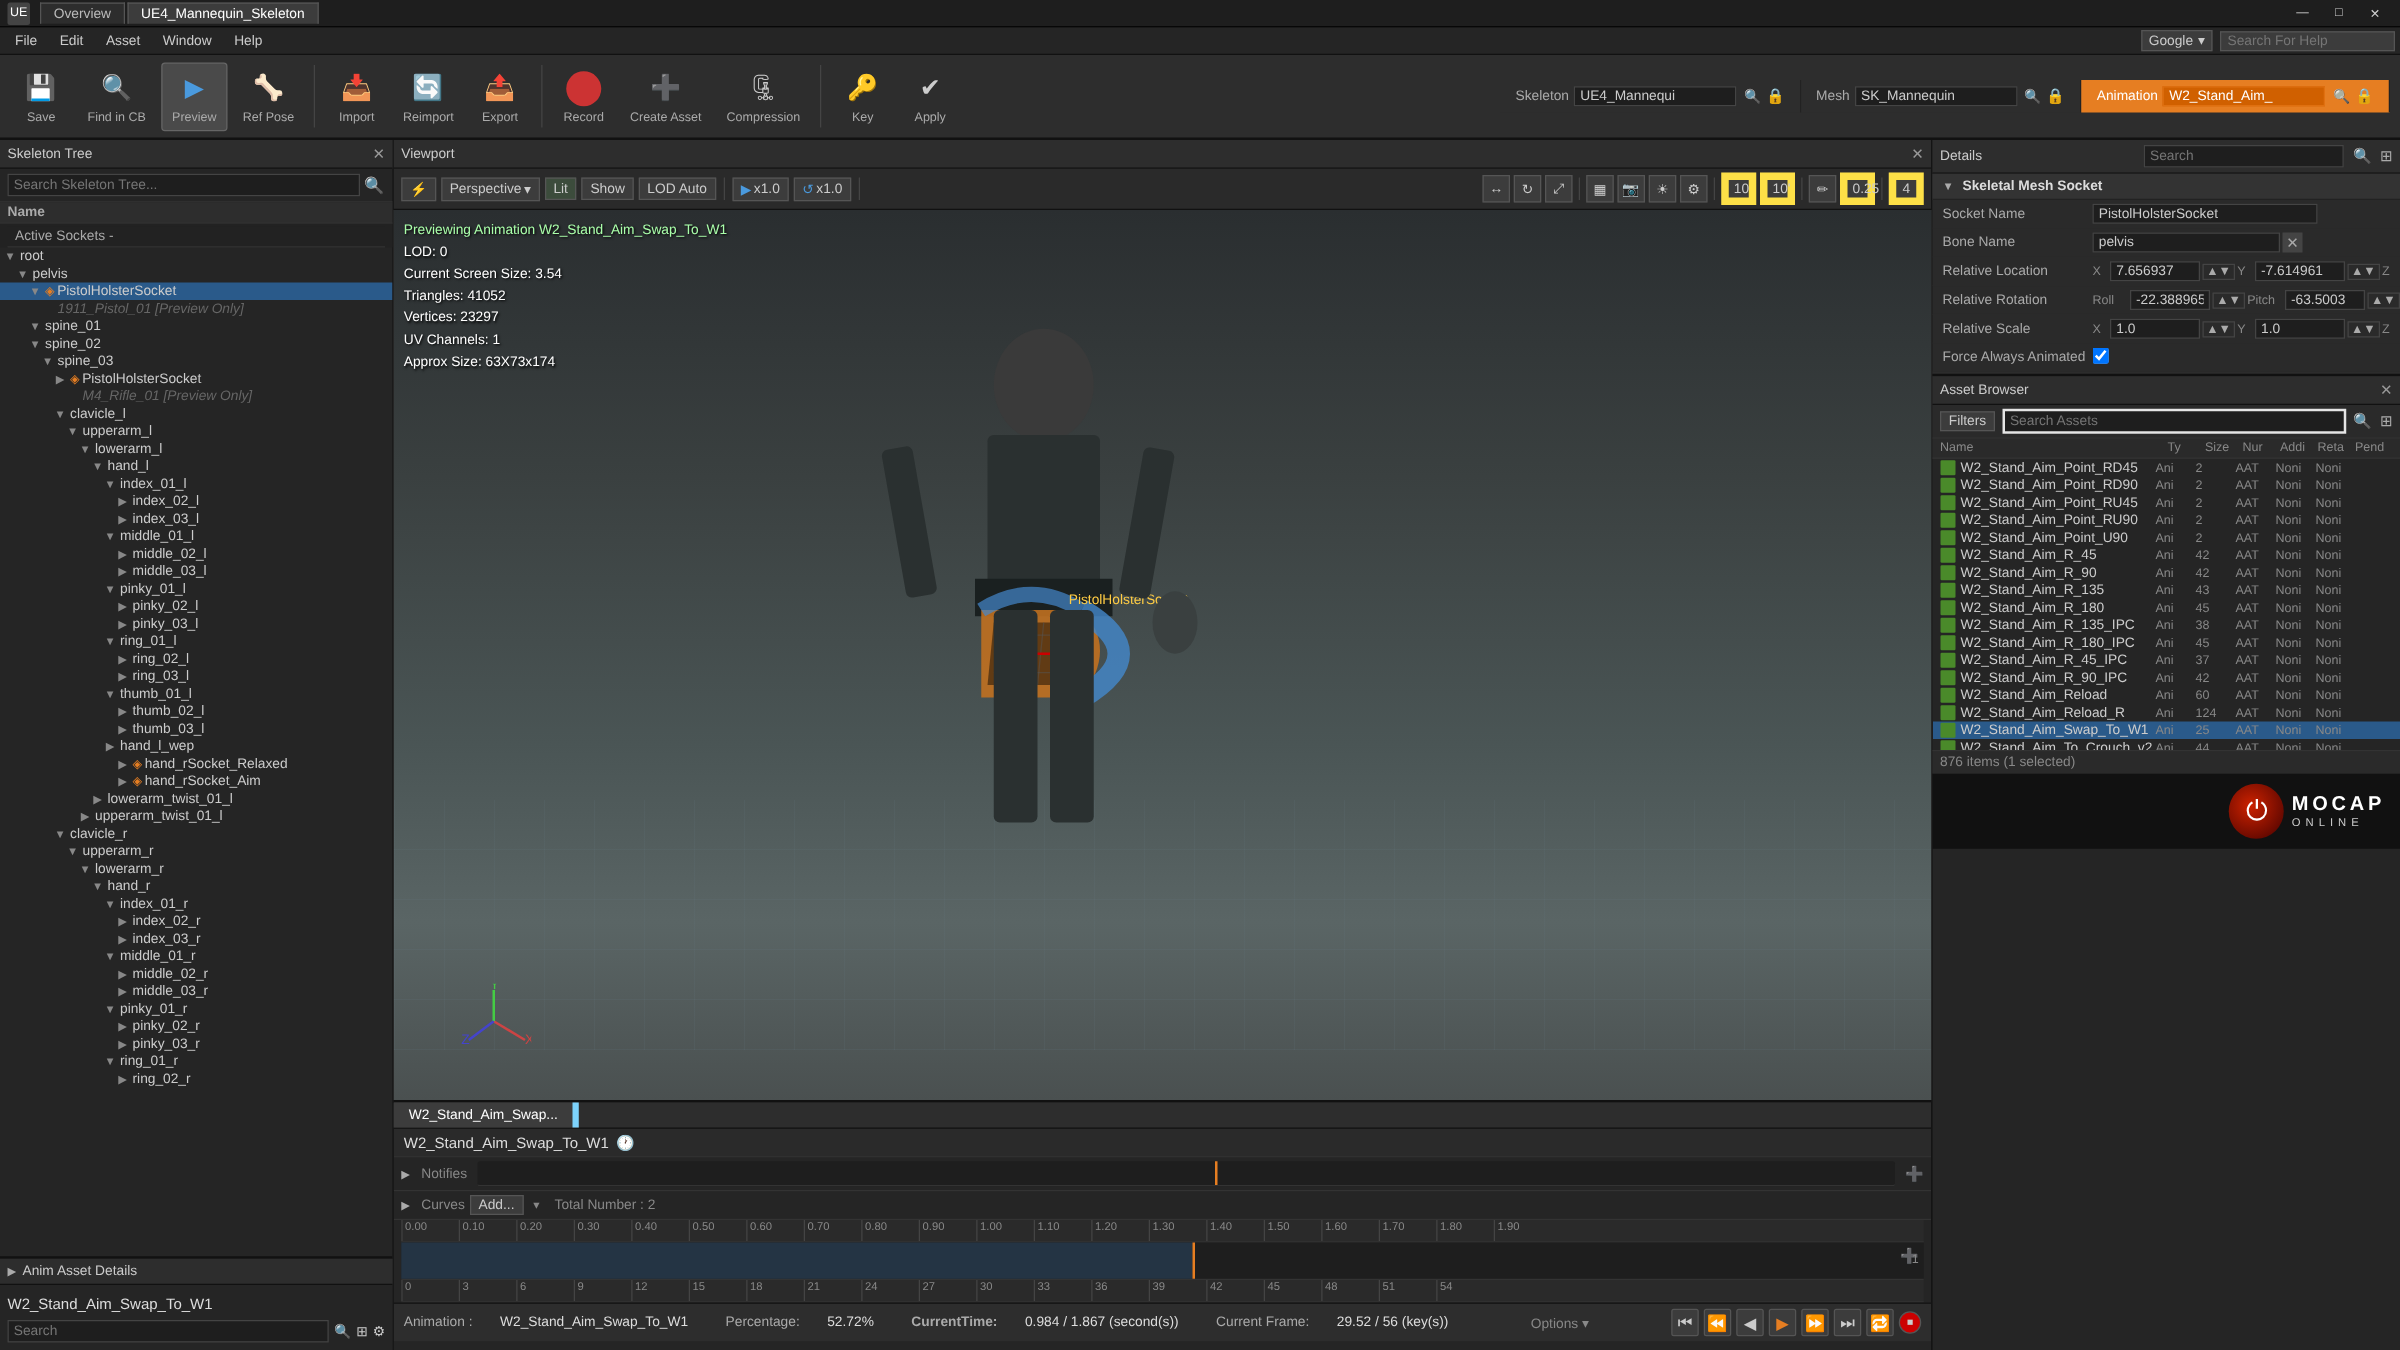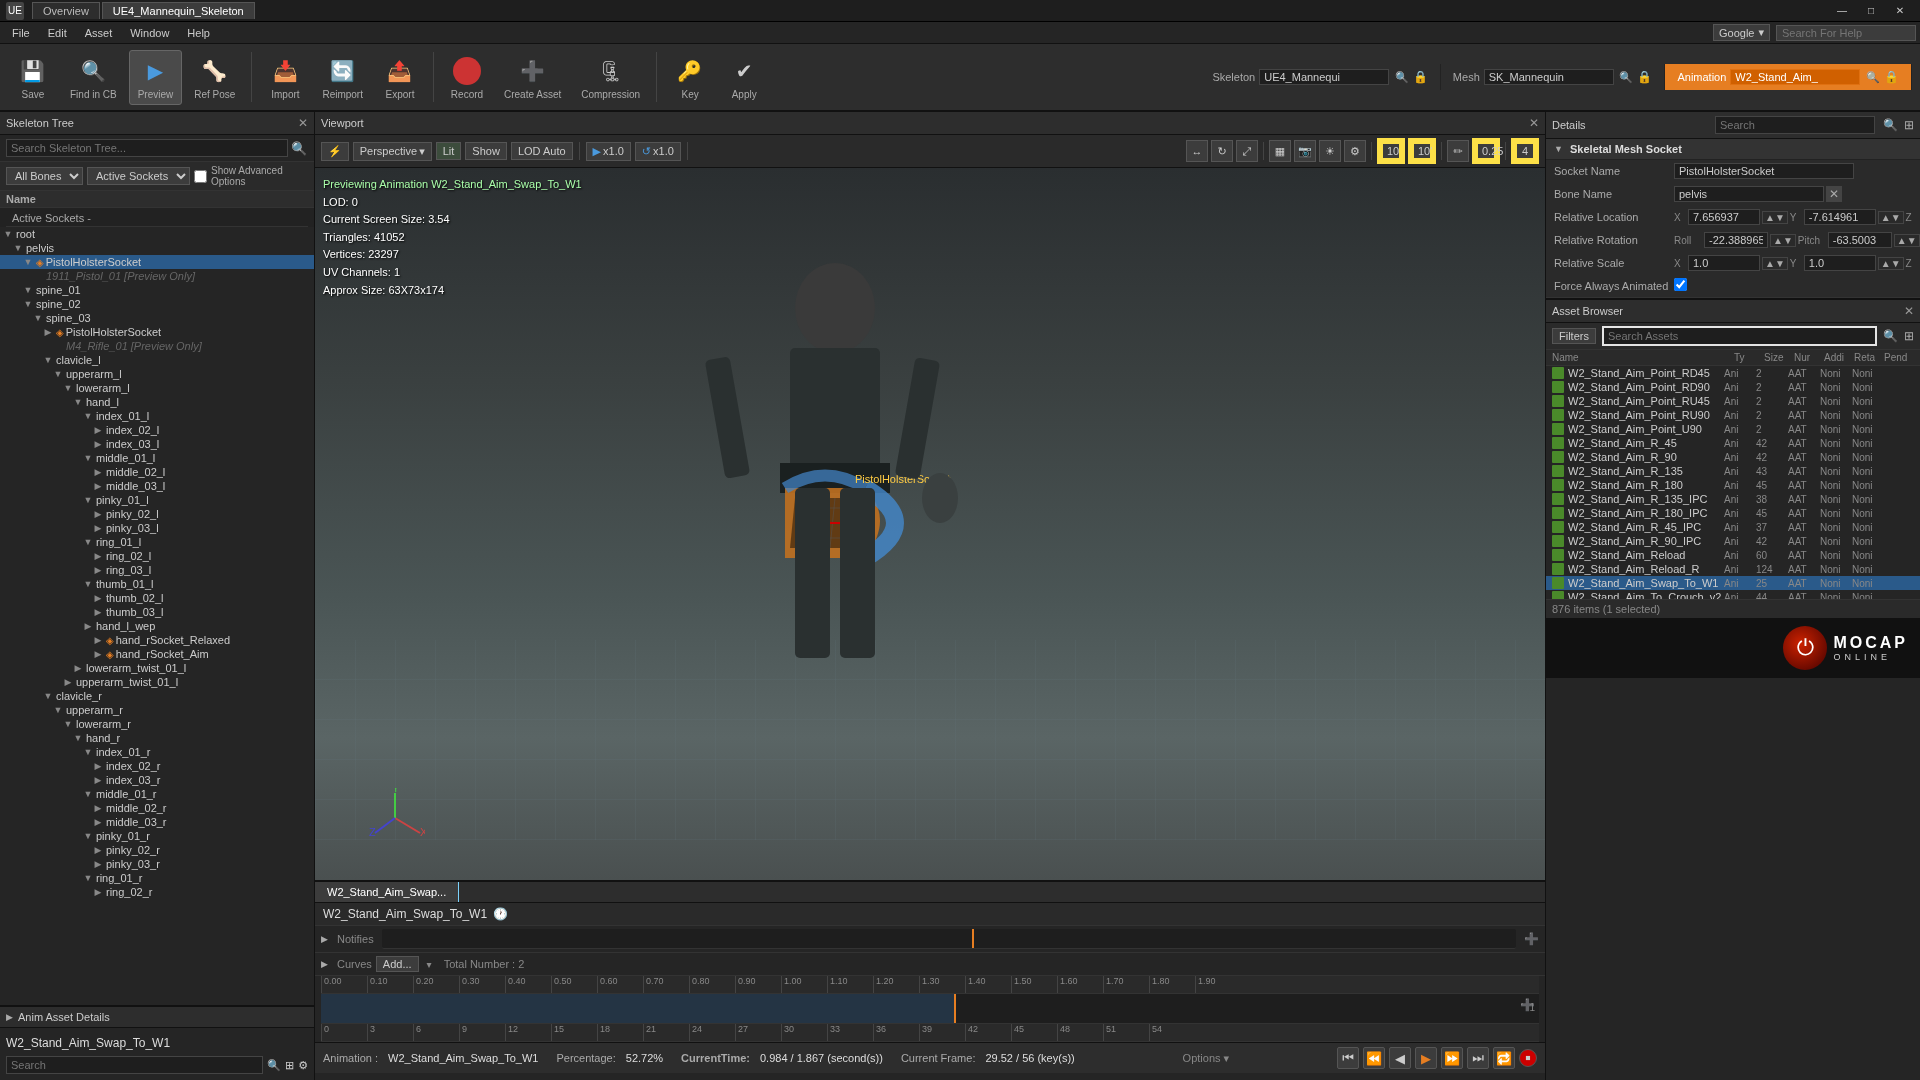--- a/index.html
+++ b/index.html
@@ -76,39 +76,39 @@
     .vp-sep { width: 1px; height: 18px; background: #444; margin: 0 2px; }
     .vp-icon-btn { background: #3c3c3c; border: 1px solid #555; width: 22px; height: 22px; display: flex; align-items: center; justify-content: center; cursor: pointer; color: #ccc; font-size: 11px; }
     .vp-num { background: #3c3c3c; border: 6px solid #fde047; padding: 1px 4px; color: #ccc; font-size: 11px; width: 28px; text-align: center; }
 
     #viewport-canvas { flex: 1; position: relative; background: #555; overflow: hidden; }
     .viewport-info { position: absolute; top: 8px; left: 8px; font-size: 11px; color: #fff; text-shadow: 1px 1px 2px #000; line-height: 1.6; }
 
     
     #anim-panel { height: 200px; background: #252525; border-top: 2px solid #111; display: flex; flex-direction: column; }
     #anim-tabs { display: flex; background: #2d2d2d; border-bottom: 1px solid #111; }
-    .anim-tab { padding: 4px 12px; cursor: pointer; font-size: 11px; color: #aaa; border-right: 1px solid #7dd3fc; }
+    .anim-tab { padding: 4px 12px; cursor: pointer; font-size: 11px; color: #aaa; border-right: 5px solid #7dd3fc; }
     .anim-tab.active { background: #3c3c3c; color: #fff; }
     #anim-track-area { flex: 1; display: flex; flex-direction: column; overflow: hidden; }
     .anim-title-row { display: flex; align-items: center; padding: 4px 8px; background: #2a2a2a; border-bottom: 1px solid #333; gap: 6px; }
     .anim-title { font-size: 12px; color: #ddd; }
     .notifies-row { display: flex; align-items: center; padding: 3px 6px; background: #252525; border-bottom: 1px solid #333; gap: 4px; }
     .notifies-label { font-size: 11px; color: #888; display: flex; align-items: center; gap: 3px; }
     .notify-add-btn { cursor: pointer; color: #aaa; font-size: 12px; }
     .timeline-track { height: 20px; background: #1e1e1e; border-bottom: 1px solid #333; position: relative; margin: 0 6px; border-radius: 2px; }
     .timeline-marker { position: absolute; width: 2px; height: 100%; background: #e67e22; top: 0; }
 
     .curves-row { display: flex; align-items: center; padding: 3px 6px; border-bottom: 1px solid #333; gap: 4px; }
     .curves-label { font-size: 11px; color: #888; display: flex; align-items: center; gap: 3px; }
     .add-btn { background: #3c3c3c; border: 1px solid #555; color: #ccc; padding: 1px 6px; cursor: pointer; font-size: 11px; }
 
     .anim-ruler { display: flex; background: #2a2a2a; height: 18px; margin: 0 6px; border-bottom: 1px solid #333; overflow: hidden; }
     .ruler-mark { font-size: 9px; color: #888; padding: 0 2px; border-left: 1px solid #444; min-width: 46px; }
 
-    #playback-row { display: flex; align-items: center; background: #2d2d2d; padding: 4px 8px; border-top: 1px solid #111; gap: 6px; font-size: 11px; color: #aaa; }
+    #playback-row { display: flex; align-items: center; background: #2d2d2d; padding: 4px 8px; border-top: 1px solid #111; gap: 18px; font-size: 11px; color: #aaa; }
     .playback-controls { display: flex; align-items: center; gap: 4px; margin-left: auto; }
     .play-btn { width: 22px; height: 22px; display: flex; align-items: center; justify-content: center; cursor: pointer; background: #3c3c3c; border: 1px solid #555; color: #ccc; border-radius: 2px; font-size: 13px; }
     .play-btn.active-play { color: #e67e22; }
     .stop-record { background: #c00; }
 
     
     #right-panel { width: 375px; display: flex; flex-direction: column; background: #252525; border-left: 1px solid #111; }
     #details-header { display: flex; align-items: center; background: #2d2d2d; padding: 4px 6px; border-bottom: 1px solid #111; gap: 4px; }
     #details-header .panel-title { flex: 1; font-size: 11px; color: #ccc; }
     .details-search { background: #1e1e1e; border: 1px solid #444; color: #ccc; padding: 2px 4px; font-size: 11px; width: 160px; }
@@ -296,30 +296,20 @@
 
   <div id="left-panel">
     <div id="skeleton-tree-header">
       <span class="panel-title">Skeleton Tree</span>
       <span class="close-btn">✕</span>
     </div>
     <div class="search-row">
       <input class="search-input" placeholder="Search Skeleton Tree..." style="">
       <span class="search-btn">🔍</span>
     </div>
-    <div class="filter-row">
-      <select class="filter-dropdown">
-        <option>All Bones</option>
-      </select>
-      <select class="filter-dropdown">
-        <option>Active Sockets</option>
-      </select>
-      <input type="checkbox" class="filter-checkbox" style="">
-      <span class="filter-label">Show Advanced Options</span>
-    </div>
     <div class="col-header">Name</div>
     <div class="active-sockets-section">
       <div class="active-sockets-row">
         <span class="active-sockets-label">Active Sockets -</span>
       </div>
     </div>
     <div class="tree-container" id="tree-container">
         <div class="tree-item">
           <div class="tree-item-inner">
             <span style="display: inline-block; width: 0px;"></span>

